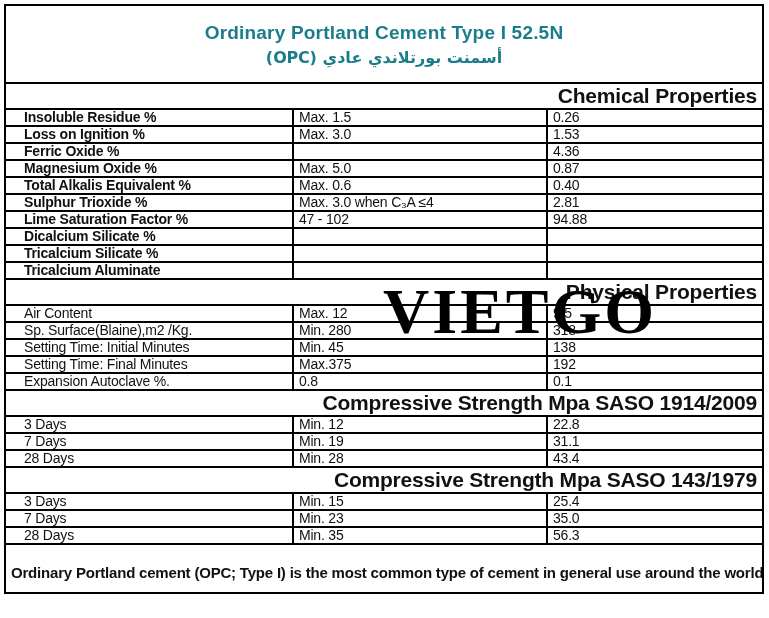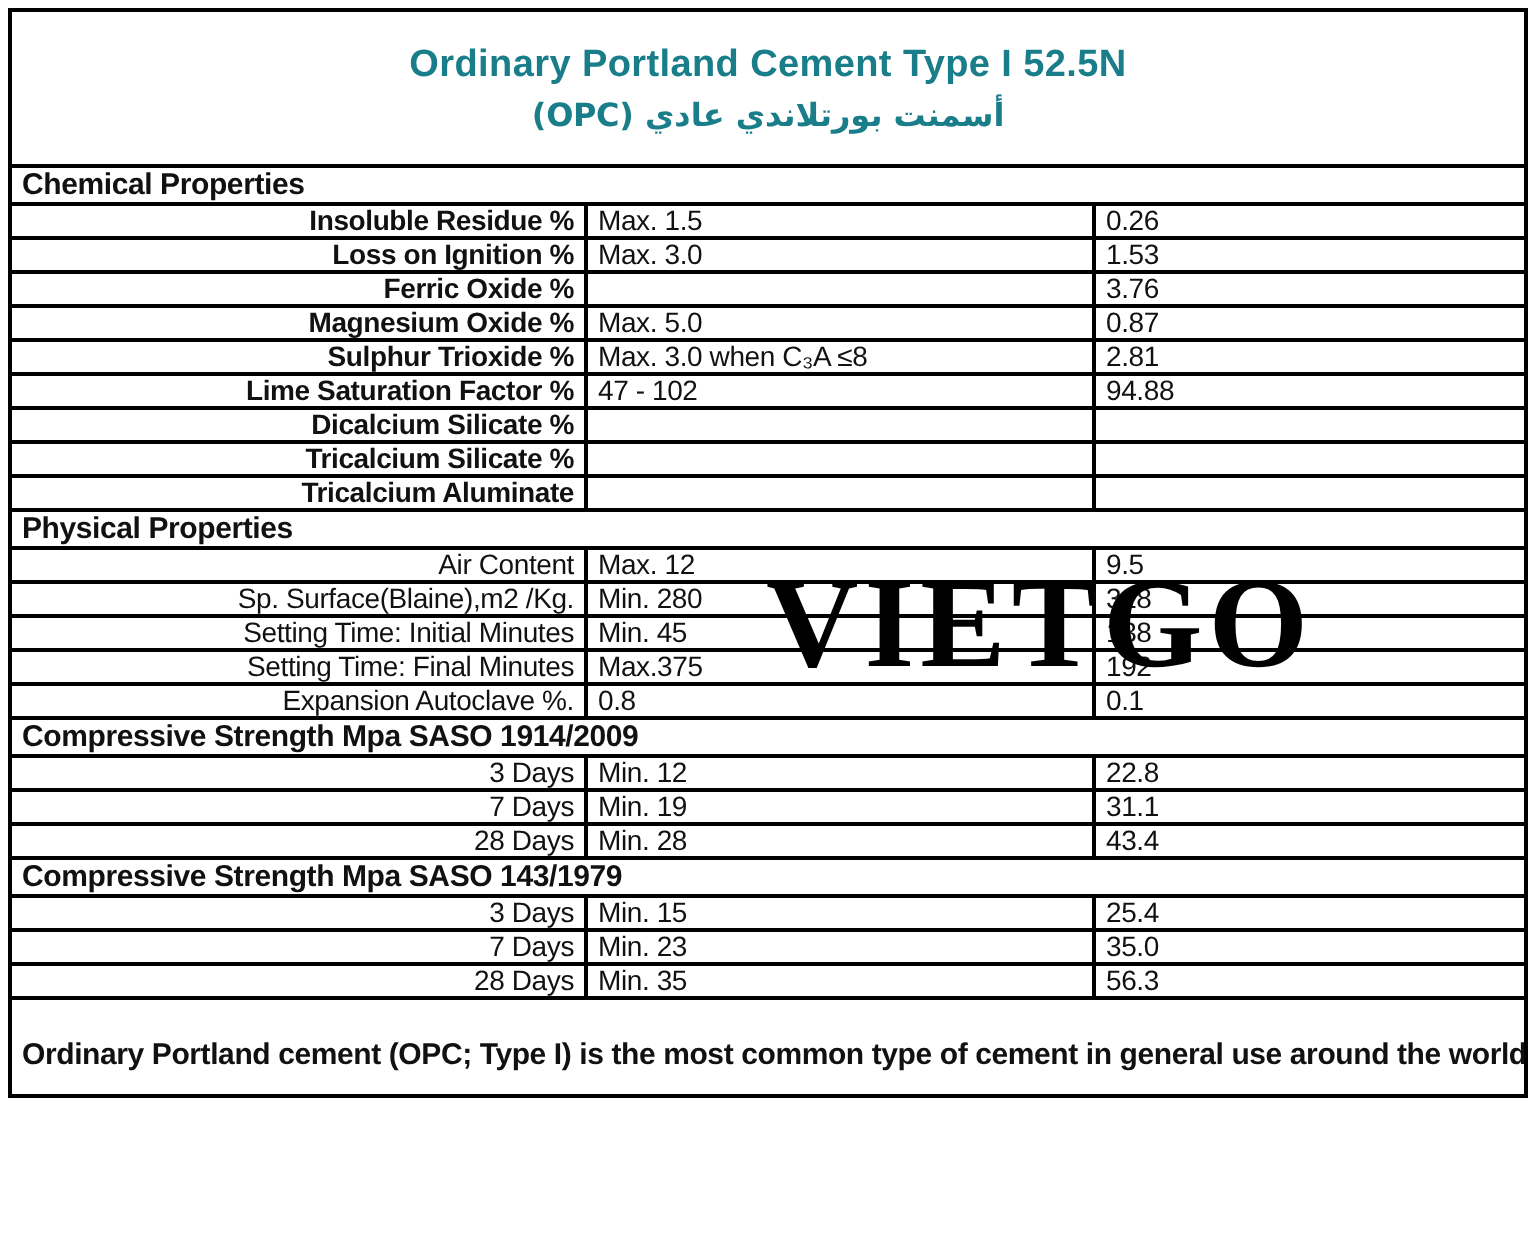--- a/index.html
+++ b/index.html
@@ -58,27 +58,27 @@
     font-weight: bold;
     font-size: 14.5px;
     text-align: center;
     vertical-align: middle;
     line-height: 18px;
   }
   
   .section-cell {
     height: 17px;
     font-weight: bold;
-    font-size: 15px;
-    text-align: left;
+    font-size: 21px;
+    text-align: right;
   }
   
   .data-row td { height: 15px; line-height: 15px; }
   .bold-names .cell-name { font-weight: bold; }
-  .cell-name { padding-left: 18px; text-align: right; }
+  .cell-name { padding-left: 18px; }
   .cell-spec, .cell-typical { font-weight: normal; }
   
   .note-row td {
     height: 28px;
     vertical-align: top;
     padding-top: 19px;
     font-weight: bold;
     font-size: 15px;
     white-space: nowrap;
   }
@@ -125,30 +125,35 @@
           <td class="cell-typical">0.26</td>
         </tr>
         <tr class="data-row bold-names">
           <td class="cell-name">Loss on Ignition %</td>
           <td class="cell-spec">Max. 3.0</td>
           <td class="cell-typical">1.53</td>
         </tr>
         <tr class="data-row bold-names">
           <td class="cell-name">Ferric Oxide %</td>
           <td class="cell-spec"></td>
-          <td class="cell-typical">3.76</td>
+          <td class="cell-typical">4.36</td>
         </tr>
         <tr class="data-row bold-names">
           <td class="cell-name">Magnesium Oxide %</td>
           <td class="cell-spec">Max. 5.0</td>
           <td class="cell-typical">0.87</td>
         </tr>
         <tr class="data-row bold-names">
+          <td class="cell-name">Total Alkalis Equivalent %</td>
+          <td class="cell-spec">Max. 0.6</td>
+          <td class="cell-typical">0.40</td>
+        </tr>
+        <tr class="data-row bold-names">
           <td class="cell-name">Sulphur Trioxide %</td>
-          <td class="cell-spec">Max. 3.0 when C₃A ≤8</td>
+          <td class="cell-spec">Max. 3.0 when C₃A ≤4</td>
           <td class="cell-typical">2.81</td>
         </tr>
         <tr class="data-row bold-names">
           <td class="cell-name">Lime Saturation Factor %</td>
           <td class="cell-spec">47 - 102</td>
           <td class="cell-typical">94.88</td>
         </tr>
         <tr class="data-row bold-names">
           <td class="cell-name">Dicalcium Silicate %</td>
           <td class="cell-spec"></td>

